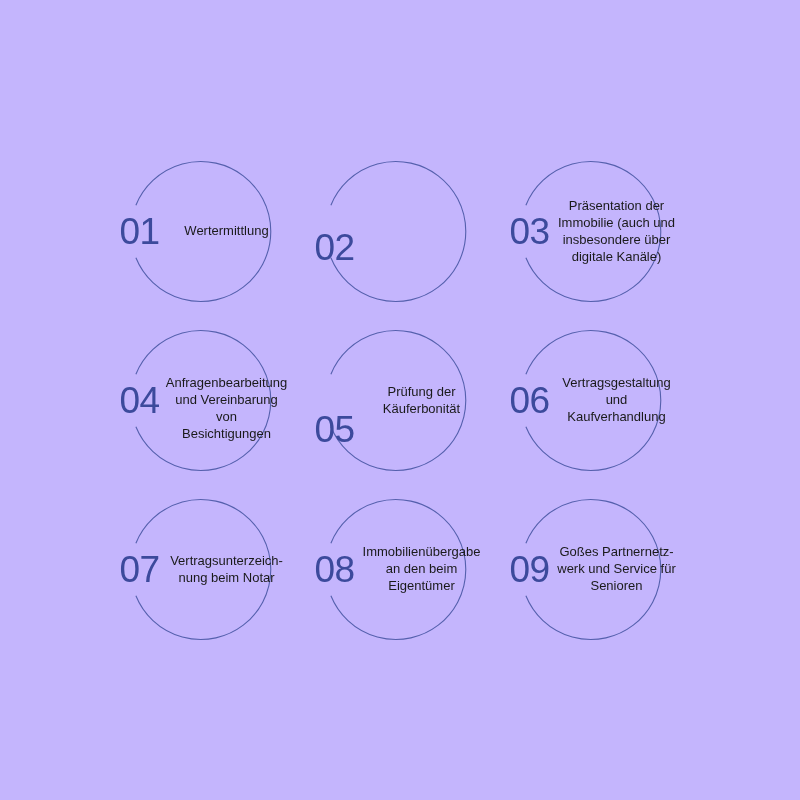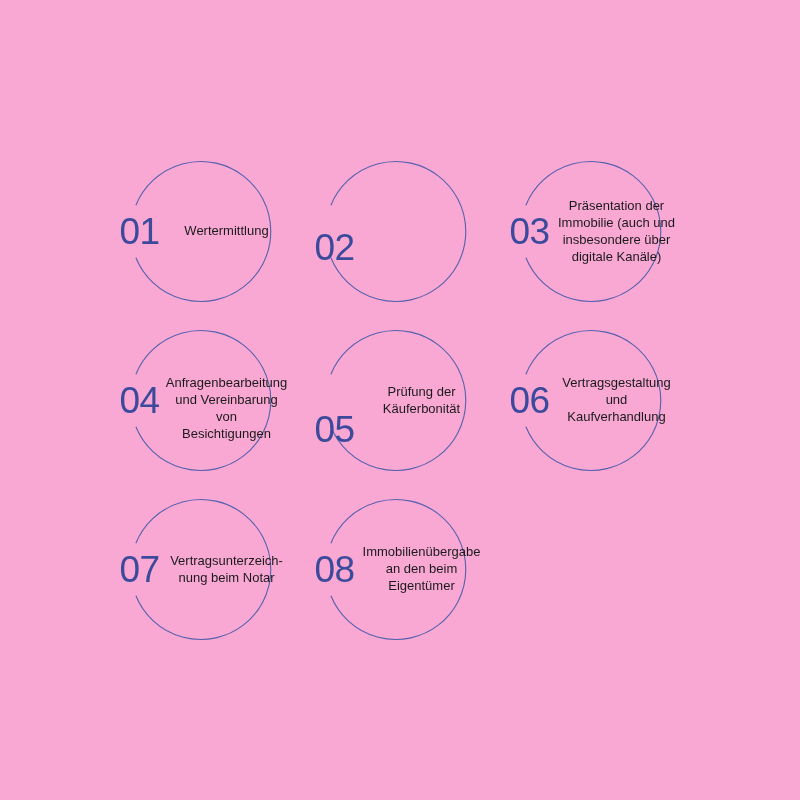--- a/index.html
+++ b/index.html
@@ -83,21 +83,21 @@
     line-height: 1.32;
     color: #1a1a1a;
     font-family: "Liberation Sans", sans-serif;
     font-weight: 400;
     white-space: pre-line;
   }
 </style>
 </head>
 <body>
 
-<div id="infographic" style="background: #f9a8d4;">
+<div id="infographic" style="background: #c4b5fd;">
   <div class="grid">
 
     <div class="step">
       <div class="step-arc">
         <svg viewBox="0 0 149 149" xmlns="http://www.w3.org/2000/svg">
           <path class="arc-path" d="M 5.9 48.2 A 70 70 0 1 1 5.9 100.8" stroke="#5560ad"></path>
         </svg>
       </div>
       <div class="step-number" style="color: rgb(60, 74, 156);">01</div>
       <div class="step-label" style="color: rgb(26, 26, 26);">Wertermittlung</div>
@@ -176,15 +176,26 @@
         <svg viewBox="0 0 149 149" xmlns="http://www.w3.org/2000/svg">
           <path class="arc-path" d="M 5.9 48.2 A 70 70 0 1 1 5.9 100.8" stroke="#5560ad"></path>
         </svg>
       </div>
       <div class="step-number" style="color: rgb(60, 74, 156);">08</div>
       <div class="step-label" style="color: rgb(26, 26, 26);">Immobilienübergabe
 an den beim
 Eigentümer</div>
     </div>
 
+    <div class="step">
+      <div class="step-arc">
+        <svg viewBox="0 0 149 149" xmlns="http://www.w3.org/2000/svg">
+          <path class="arc-path" d="M 5.9 48.2 A 70 70 0 1 1 5.9 100.8" stroke="#5560ad"></path>
+        </svg>
+      </div>
+      <div class="step-number" style="color: rgb(60, 74, 156);">09</div>
+      <div class="step-label" style="color: rgb(26, 26, 26);">Goßes Partnernetz-
+werk und Service für
+Senioren</div>
+    </div>
 
   </div>
 </div>
 
 </body></html>

